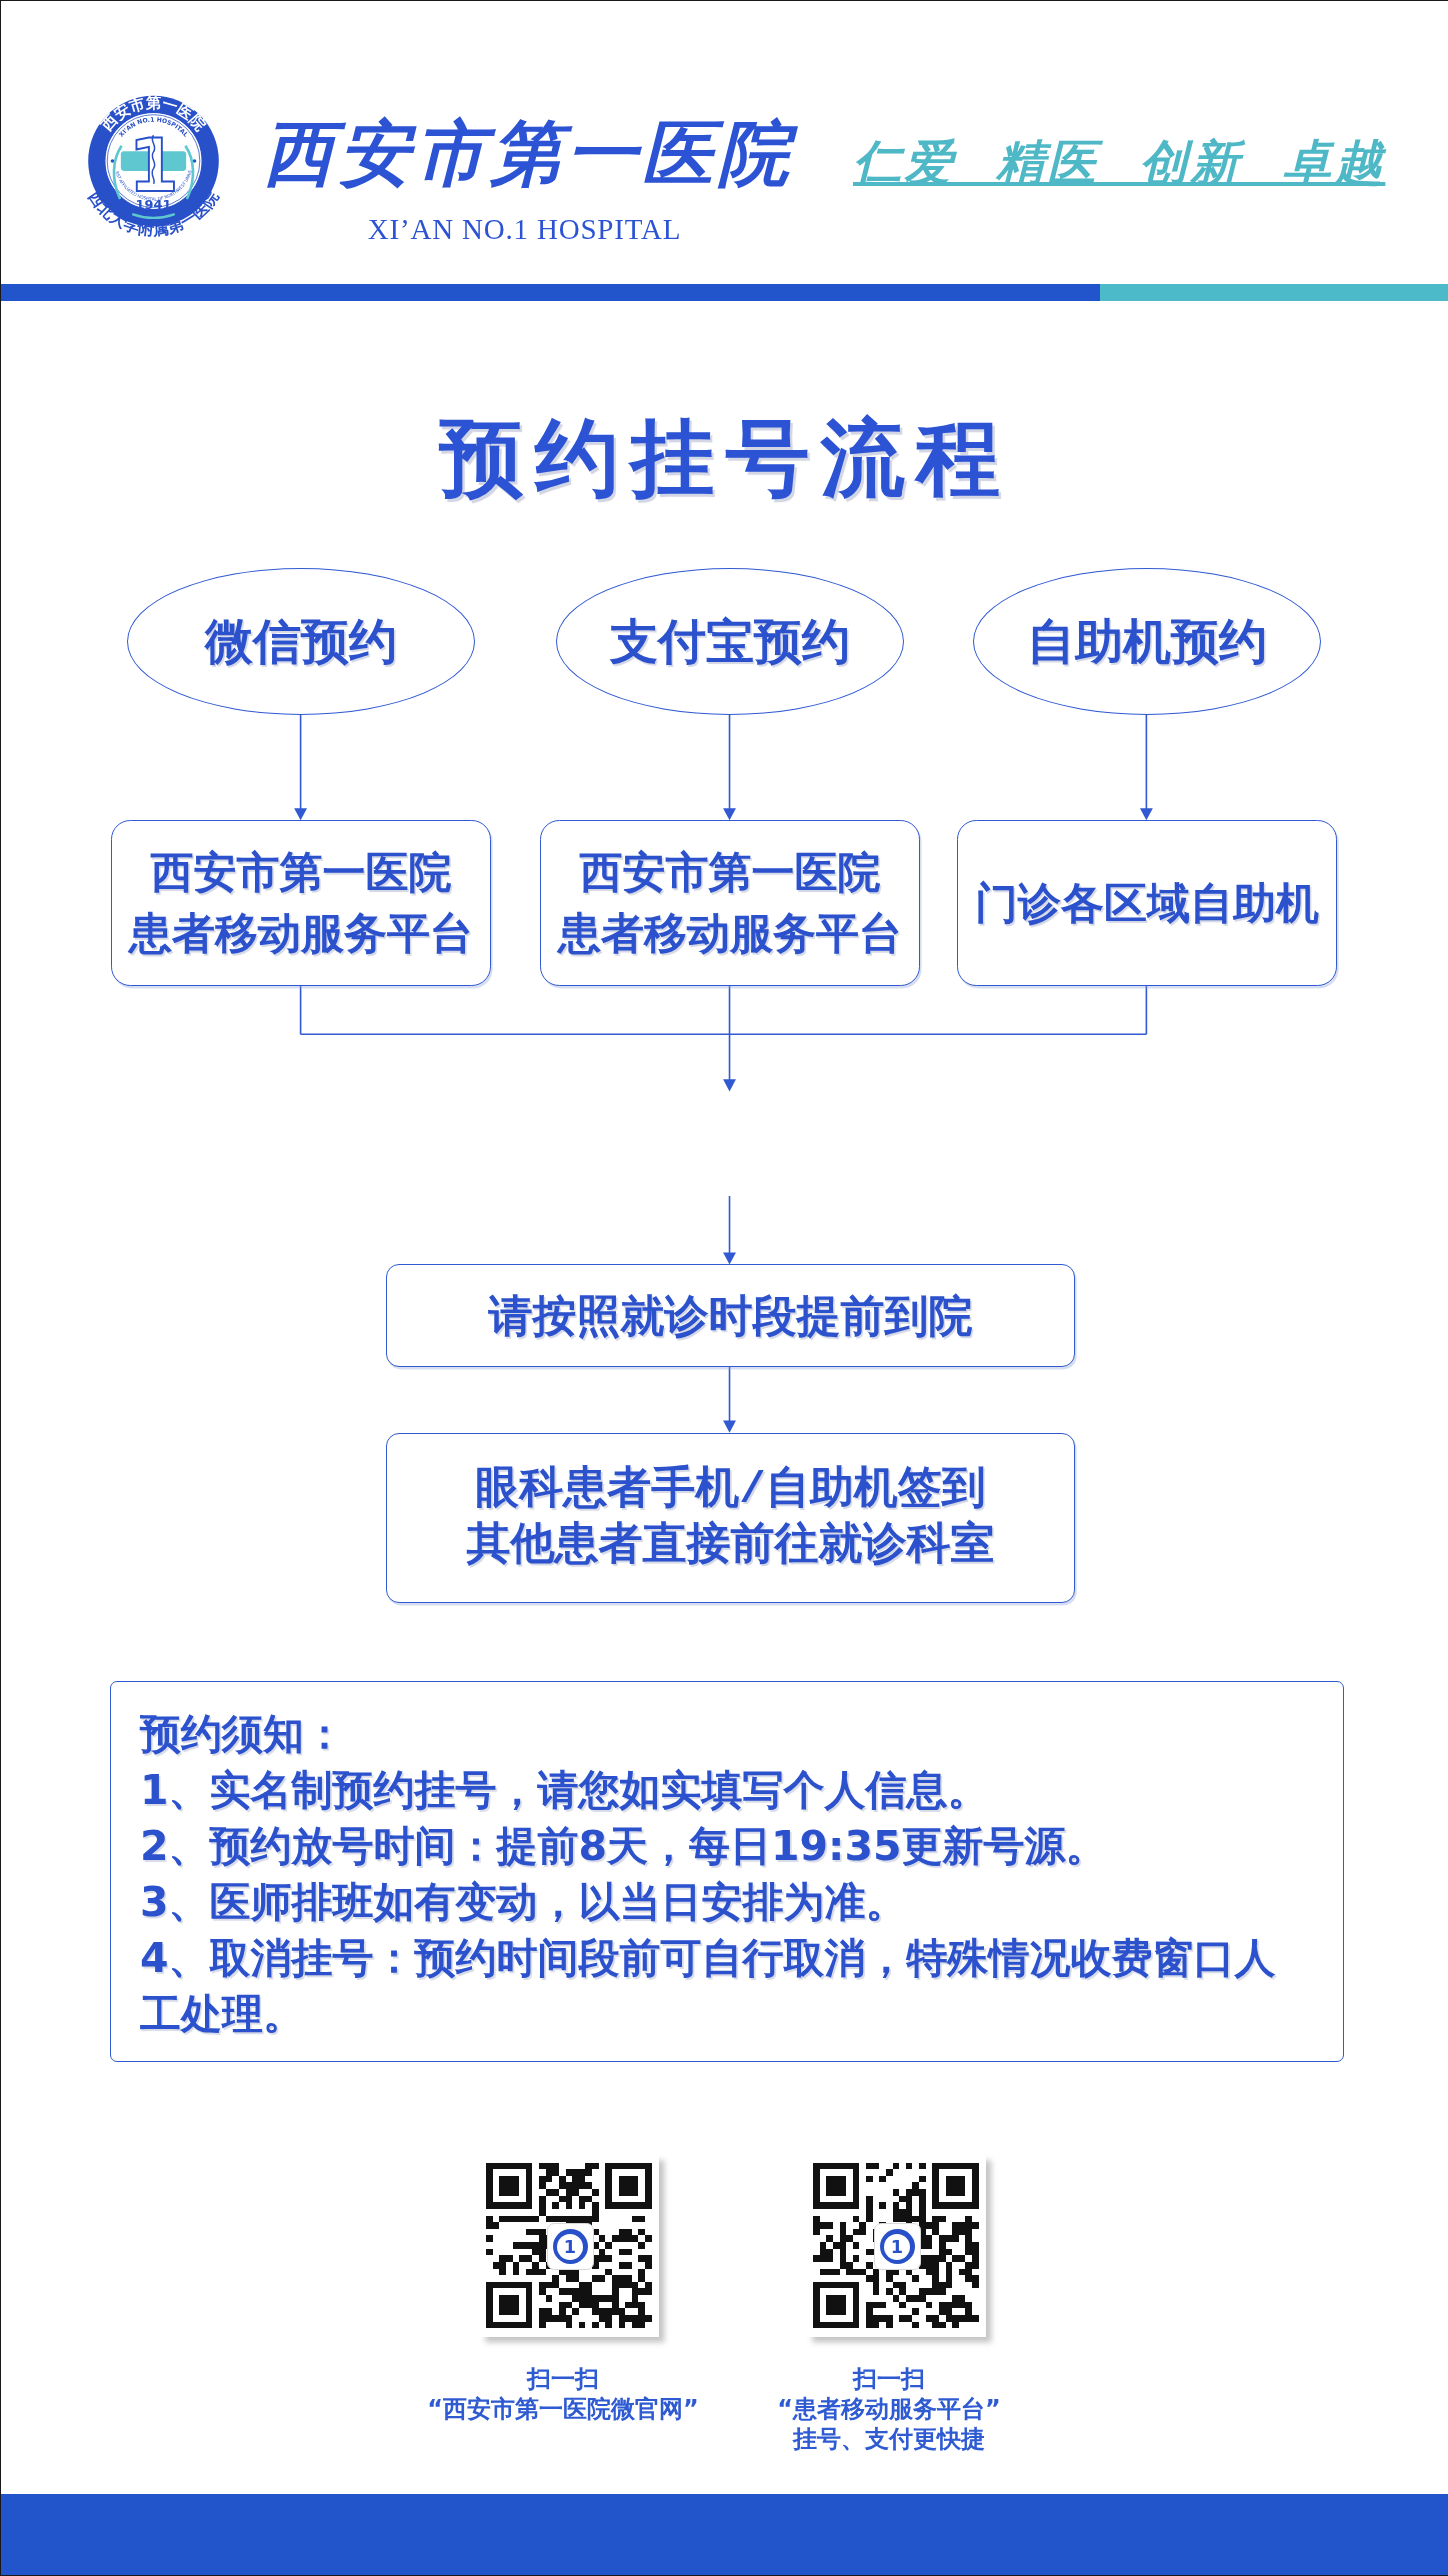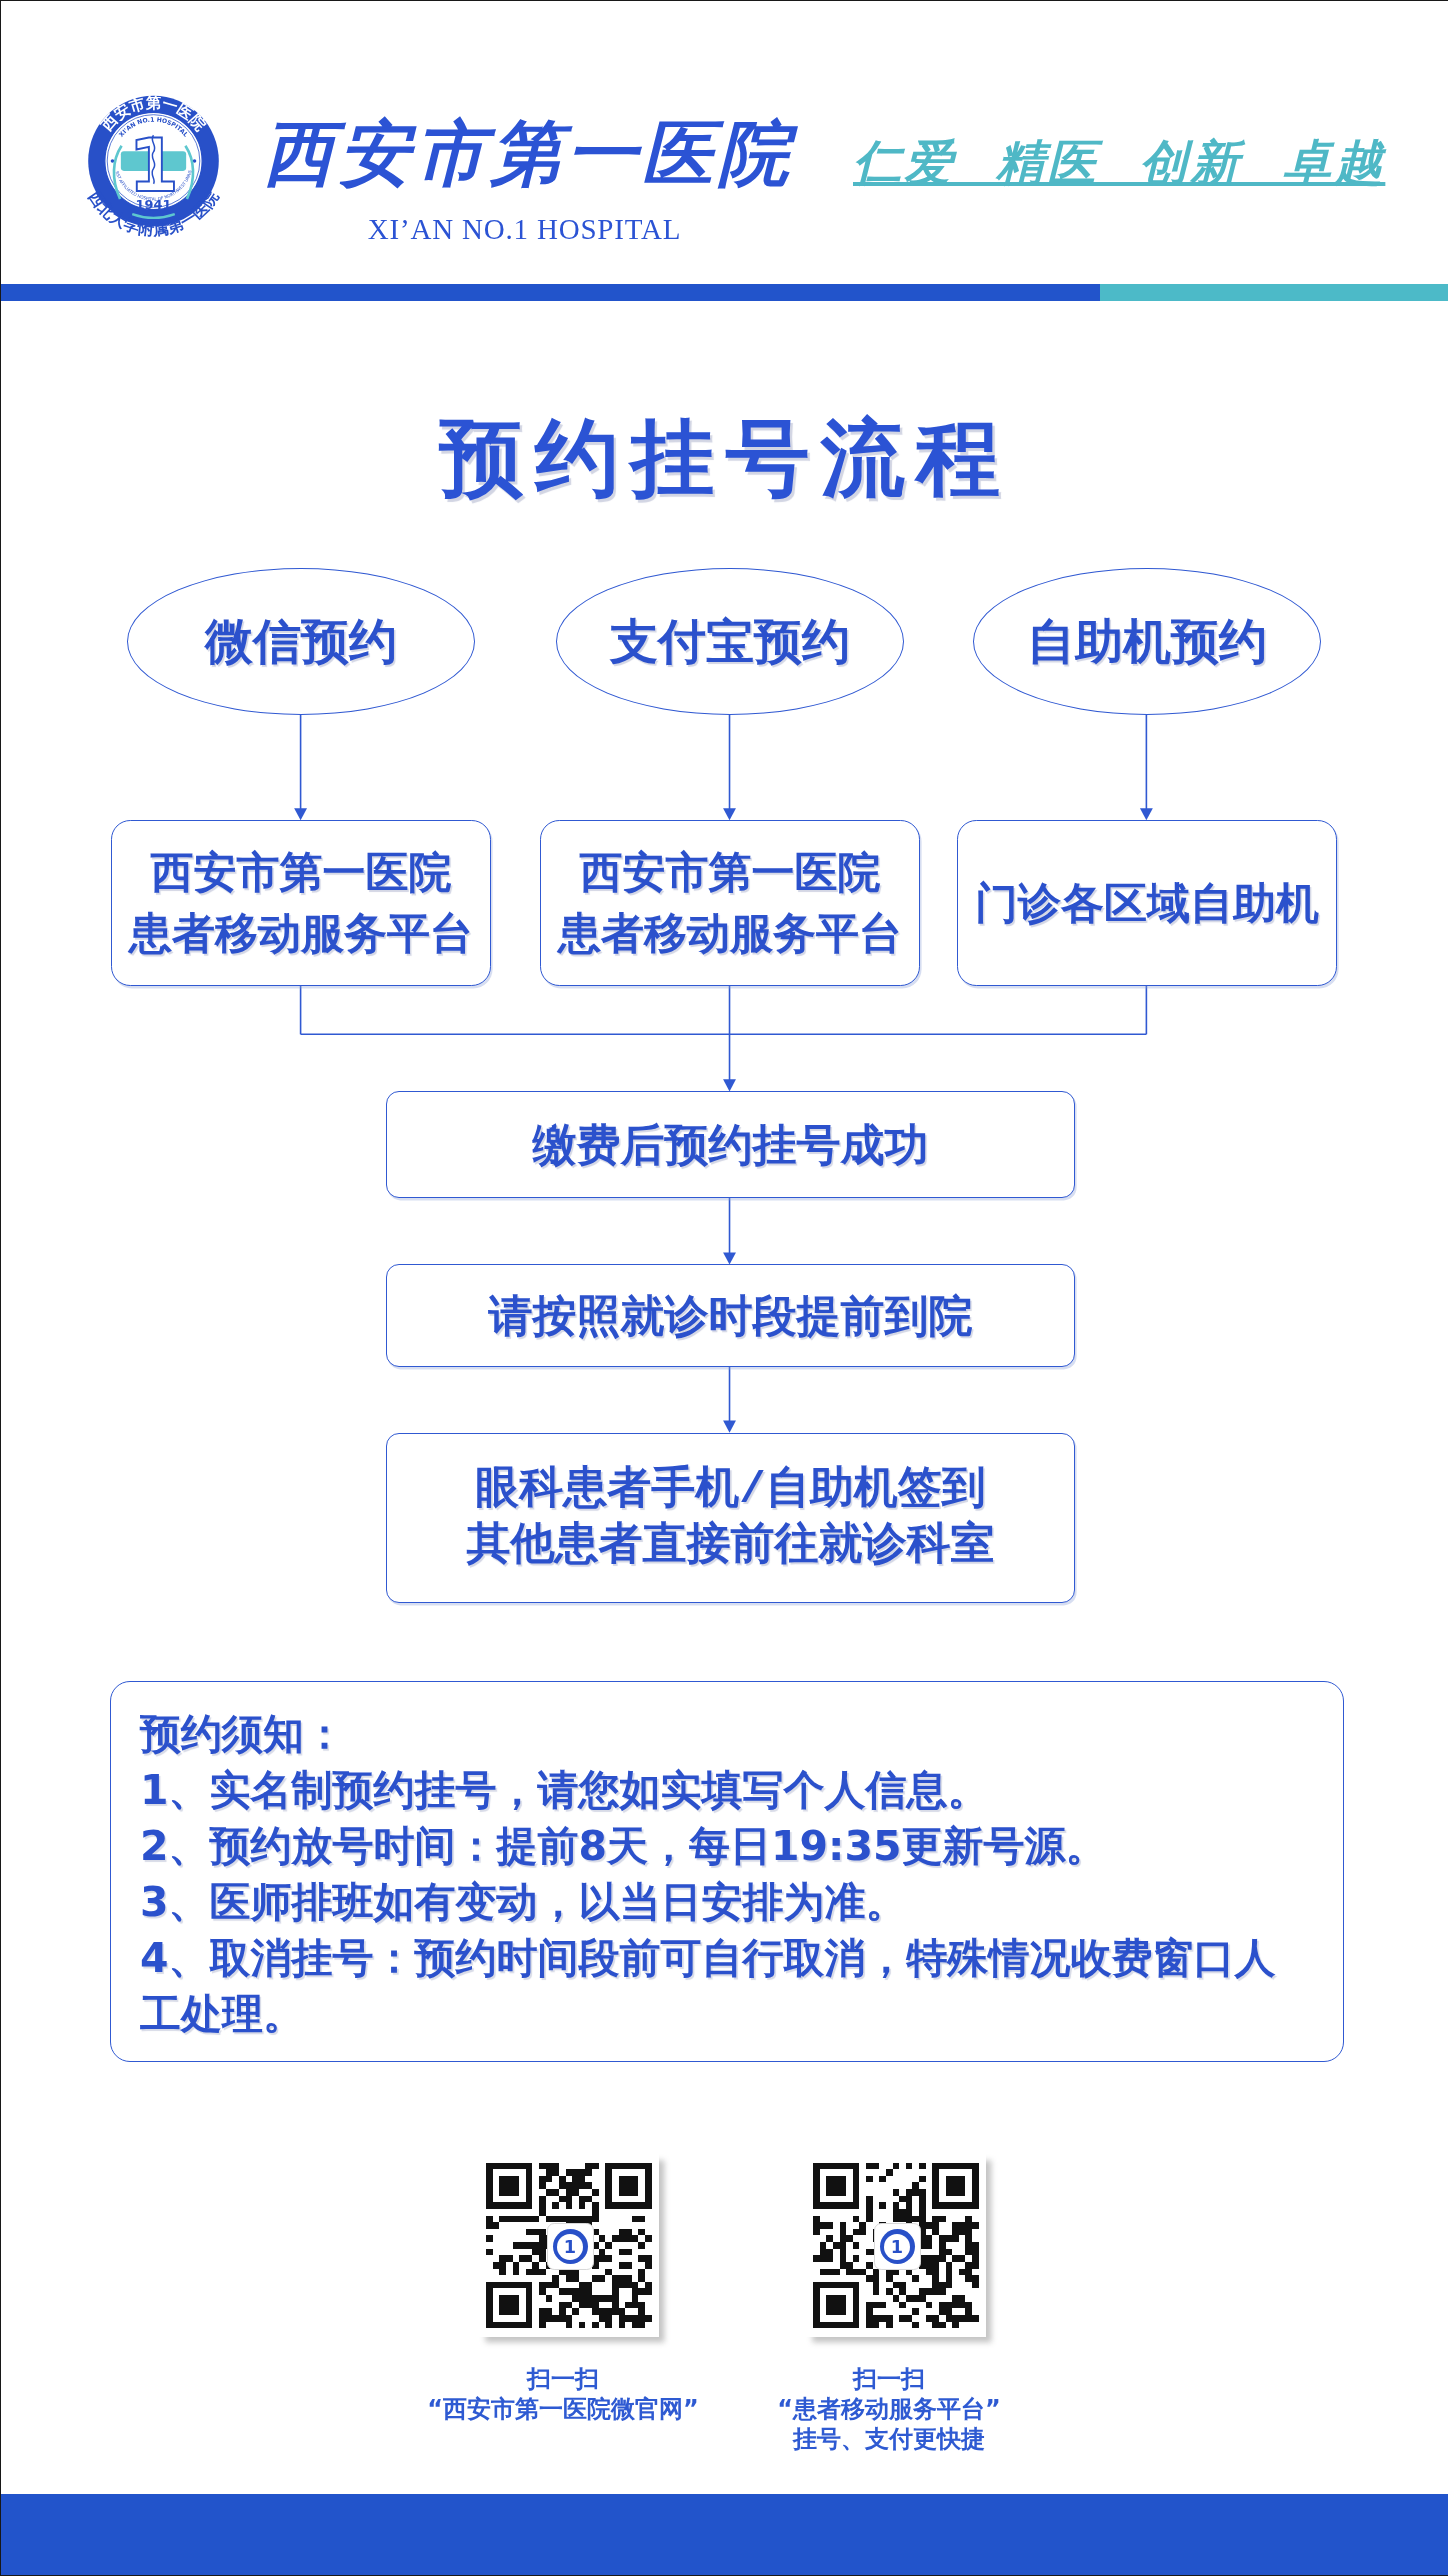--- a/index.html
+++ b/index.html
@@ -45,21 +45,21 @@
   .e1{left:126px;} .e2{left:555px;} .e3{left:972px;}
   .rowbox{top:819px;width:378px;height:164px;border-radius:19.3px;font-size:43px;line-height:61px;}
   .b1{left:110px;} .b2{left:539px;} .b3{left:956px;}
   .midbox{left:385px;width:687px;border-radius:13px;font-size:44px;line-height:56px;}
   .m1{top:1090px;height:105px;}
   .m2{top:1263px;height:101px;}
   .m3{top:1432px;height:168px;font-family:Liberation Mono, monospace;}
   
   .notice{
     position:absolute;left:109px;top:1680px;width:1234px;height:381px;box-sizing:border-box;
-    border:1.6px solid #3059d2;border-radius:20px;background:#fff;
+    border:1.6px solid #3059d2;border-radius:7px;background:#fff;
     padding:24px 31px 0 29px;color:#2b51cc;font-weight:bold;font-size:41px;line-height:56px;
     text-shadow:1.6px 2.4px 0.8px rgba(125,135,175,.3);
   }
   
   .qr-box{
     position:absolute;top:2153px;width:180px;height:183px;background:#ffffff;
     box-sizing:border-box;padding:7.2px;box-shadow:5.6px 6.4px 5.6px rgba(110,110,110,.4);
   }
   .qr-left{left:478px;} .qr-right{left:805px;}
   .qr-canvas{width:100%;height:100%;}
@@ -168,23 +168,20 @@
     <span>患者移动服务平台</span>
   </div>
   <div class="node rowbox b2">
     <span>西安市第一医院</span>
     <span>患者移动服务平台</span>
   </div>
   <div class="node rowbox b3">
     <span>门诊各区域自助机</span>
   </div>
 
-  <div class="node midbox m1">
-    <span>缴费后预约挂号成功</span>
-  </div>
   <div class="node midbox m2">
     <span>请按照就诊时段提前到院</span>
   </div>
   <div class="node midbox m3">
     <span>眼科患者手机/自助机签到</span>
     <span>其他患者直接前往就诊科室</span>
   </div>
 
   <div class="notice">
     <div>预约须知：</div>

